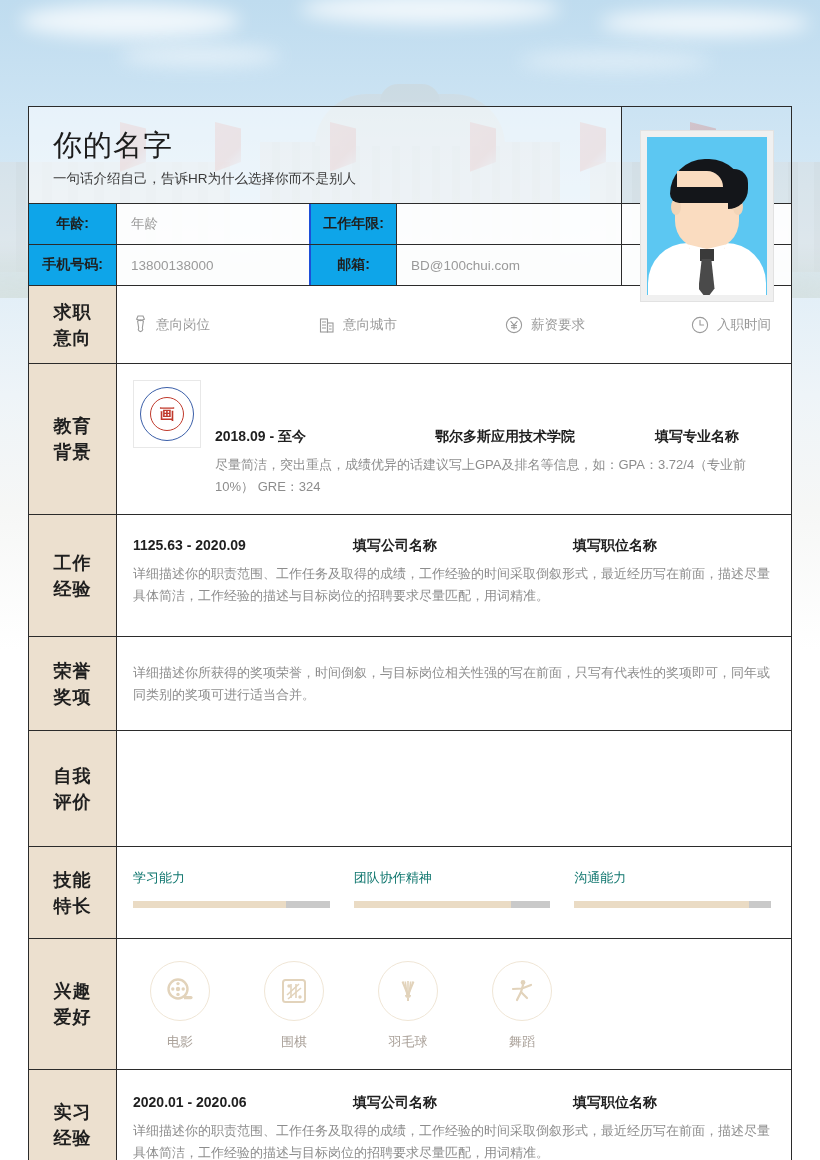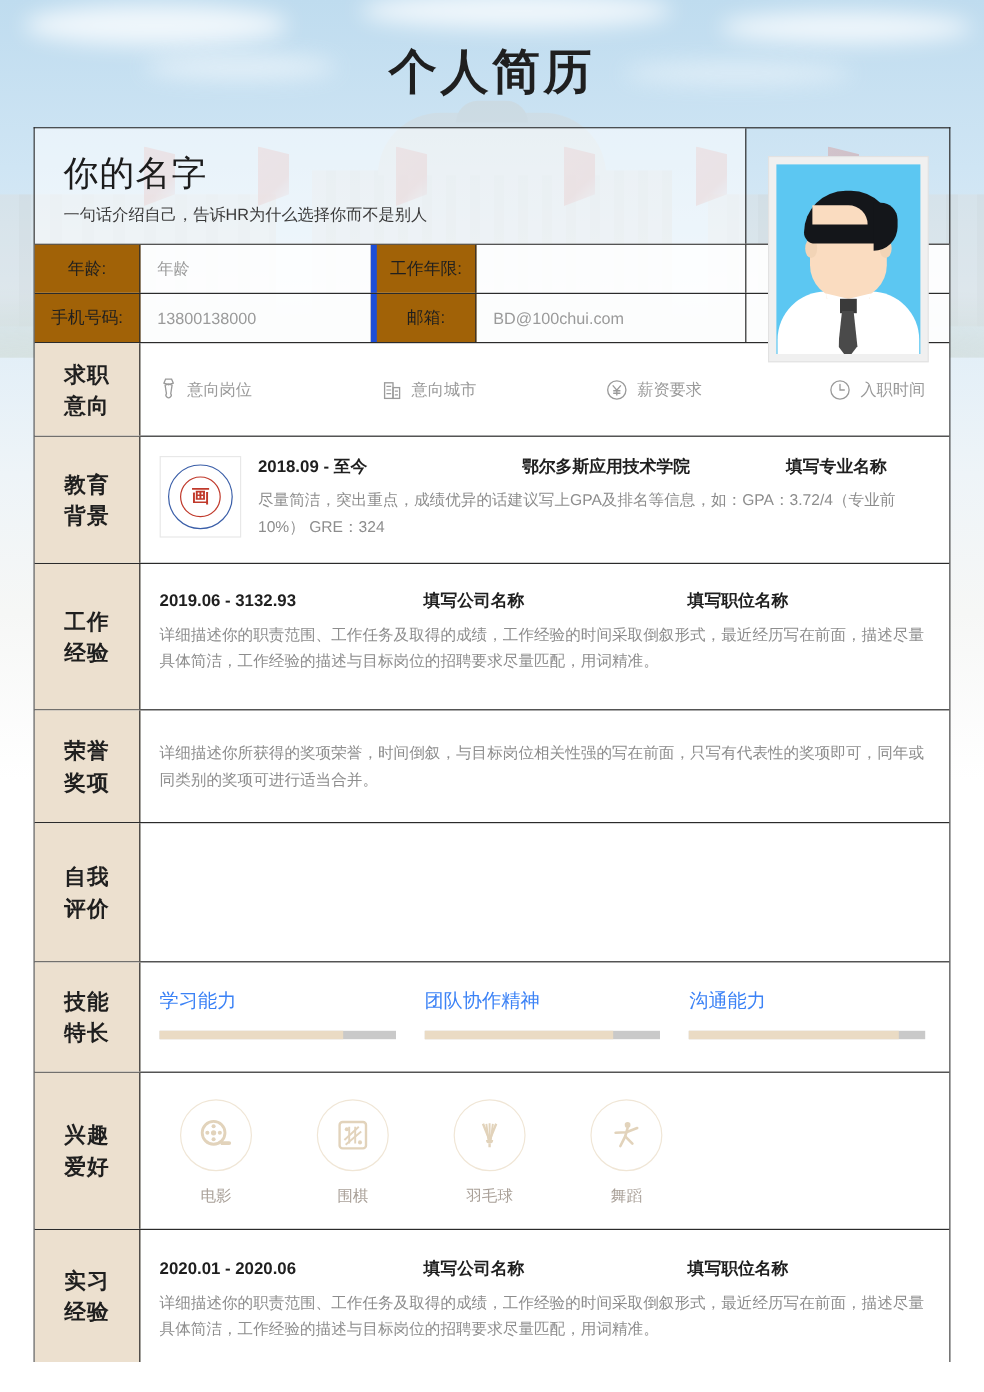--- a/index.html
+++ b/index.html
@@ -232,31 +232,31 @@
 
   
   .info-row {
     display: flex;
     border-top: 1px solid #2b2b2b;
     background: rgba(255,255,255,0.92);
   }
   .info-row .cellwrap { display: flex; width: 592px; }
   .lbl {
     width: 88px;
-    background: #a16207;
+    background: #0ea5e9;
     color: #1f1f1f;
     font-size: 14px;
-    font-weight: normal;
+    font-weight: bold;
     display: flex;
     align-items: center;
     justify-content: center;
     padding: 11px 0;
     border-right: 1px solid #2b2b2b;
   }
-  .lbl.mid { border-left: 5px solid #1d4ed8; }
+  .lbl.mid { border-left: 2px solid #1d4ed8; }
   .val {
     flex: 1;
     font-size: 13.5px;
     color: #9a9a9a;
     display: flex;
     align-items: center;
     padding: 11px 14px;
   }
   .val.w1 { width: 192px; flex: none; }
   .info-row .spacer {
@@ -342,28 +342,28 @@
     transform: translate(-50%,-50%);
     width: 34px; height: 34px;
     border: 1.5px solid #c0392b;
     border-radius: 50%;
   }
   .edu-logo .glyph {
     position: absolute; left: 50%; top: 50%;
     transform: translate(-50%,-50%);
     font-size: 15px; color: #c0392b; font-weight: bold;
   }
-  .edu-main { flex: 1; }
+  .edu-main { flex: 1; margin-top: 48px; }
 
   
   .skills { display: flex; gap: 24px; }
   .skill { flex: 1; }
   .skill-name {
-    font-size: 16px;
-    color: #3b82f6;
+    font-size: 13px;
+    color: #0f766e;
     margin-bottom: 14px;
   }
   .bar {
     height: 7px;
     background: #c9c9c9;
     position: relative;
   }
   .bar > i {
     display: block;
     height: 100%;
@@ -412,21 +412,20 @@
       <div class="flag" style="left:120px"></div>
       <div class="flag" style="left:215px"></div>
       <div class="flag" style="left:330px"></div>
       <div class="flag" style="left:470px"></div>
       <div class="flag" style="left:580px"></div>
       <div class="flag" style="left:690px"></div>
       <div class="greenery"></div>
     </div>
   </div>
 
-  <div class="title">个人简历</div>
 
   <div class="resume">
 
     <div class="head-row">
       <div class="head-left">
         <div class="name">你的名字</div>
         <div class="tagline">一句话介绍自己，告诉HR为什么选择你而不是别人</div>
       </div>
       <div class="head-right">
         <div class="photo-frame">
@@ -550,21 +549,21 @@
       </div>
     </div>
 
     <div class="sec" style="min-height:122px">
       <div class="sec-label">
         <span>工作</span>
         <span>经验</span>
       </div>
       <div class="sec-body" style="padding-top:22px">
         <div class="exp-head">
-          <span class="exp-date">2019.06 - 3132.93</span>
+          <span class="exp-date">1125.63 - 2020.09</span>
           <span class="exp-org">填写公司名称</span>
           <span>填写职位名称</span>
         </div>
         <div class="desc">详细描述你的职责范围、工作任务及取得的成绩，工作经验的时间采取倒叙形式，最近经历写在前面，描述尽量具体简洁，工作经验的描述与目标岗位的招聘要求尽量匹配，用词精准。</div>
       </div>
     </div>
 
     <div class="sec" style="min-height:94px">
       <div class="sec-label">
         <span>荣誉</span>

